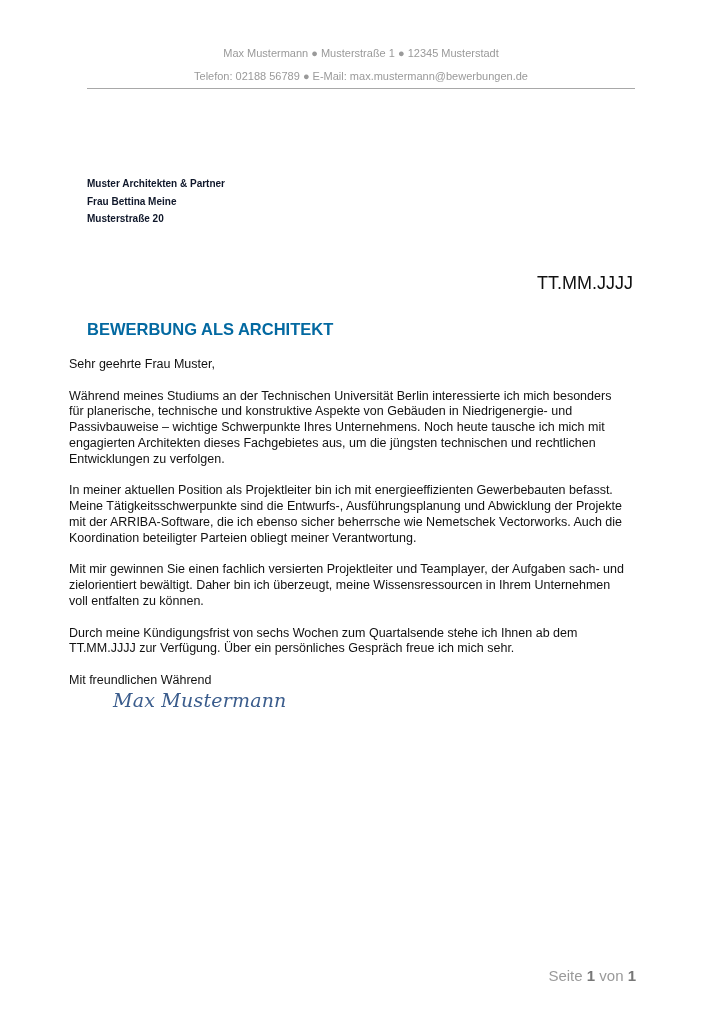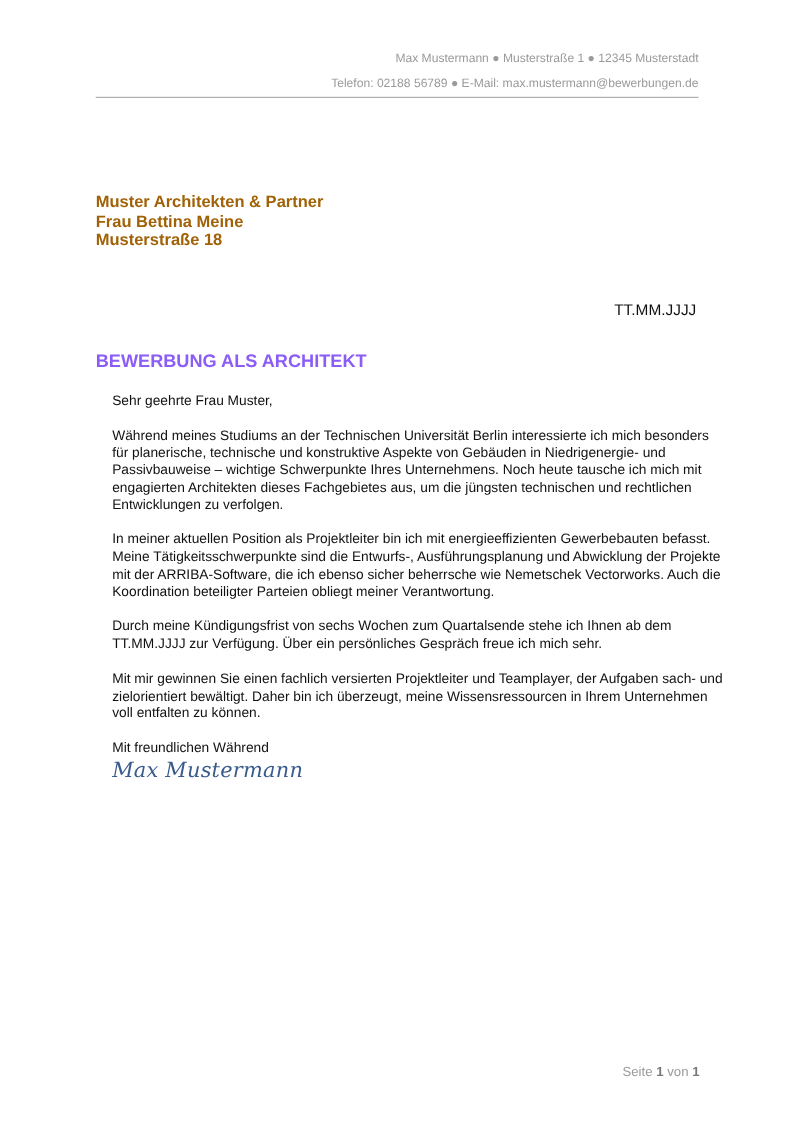--- a/index.html
+++ b/index.html
@@ -1,62 +1,62 @@
 <!DOCTYPE html>
 <html><head>
   <meta charset="utf-8">
   <style>
     html, body { margin: 0; padding: 0; background: #ffffff; }
     body { width: 724px; height: 1024px; position: relative; overflow: hidden;
            font-family: "Liberation Sans", sans-serif; color: #111111; }
     .page { position: absolute; left: 0; top: 0; width: 724px; height: 1024px; background: #ffffff; }
-    .header { position: absolute; left: 87px; top: 42px; width: 548px; text-align: right;
+    .header { position: absolute; left: 87px; top: 42px; width: 548px; text-align: center;
               color: #9a9a9a; font-size: 11px; line-height: 23px; }
     .header-rule { position: absolute; left: 87px; top: 88px; width: 548px; height: 0;
                    border-top: 1.5px solid #a8a8a8; }
-    .recipient { position: absolute; left: 87px; top: 175px; font-weight: bold; font-size: 15px;
-                 line-height: 17.5px; color: #a16207; }
-    .date { position: absolute; right: 91px; top: 273px; font-size: 14px; color: #111; }
-    .subject { position: absolute; left: 87px; top: 320px; font-weight: bold; font-size: 16.5px; color: #8b5cf6; }
-    .body { position: absolute; left: 102px; top: 357px; width: 560px; font-size: 12.5px; line-height: 15.8px; color: #111; }
+    .recipient { position: absolute; left: 87px; top: 175px; font-weight: bold; font-size: 10px;
+                 line-height: 17.5px; color: #0f172a; }
+    .date { position: absolute; right: 91px; top: 273px; font-size: 18px; color: #111; }
+    .subject { position: absolute; left: 87px; top: 320px; font-weight: bold; font-size: 16.5px; color: #0369a1; }
+    .body { position: absolute; left: 69px; top: 357px; width: 560px; font-size: 12.5px; line-height: 15.8px; color: #111; }
     .body p { margin: 0 0 15.8px 0; }
     .salutation { margin-bottom: 15.8px; }
     .closing { margin-top: 0; }
     .signature { font-family: "DejaVu Serif", "Liberation Serif", serif; font-style: italic;
-                 color: #3a5c8c; font-size: 19px; margin-top: 4px; letter-spacing: 0.2px; }
-    .footer { position: absolute; right: 88px; top: 967px; font-size: 12px; color: #9a9a9a; }
+                 color: #3a5c8c; font-size: 19px; margin-top: 4px; letter-spacing: 0.2px; margin-left: 44px; }
+    .footer { position: absolute; right: 88px; top: 967px; font-size: 15px; color: #9a9a9a; }
     .footer b { color: #777777; font-weight: bold; }
   </style>
 </head>
 <body>
 
 <div class="page">
 
   <div class="header">
     <div>Max Mustermann ● Musterstraße 1 ● 12345 Musterstadt</div>
     <div>Telefon: 02188 56789 ● E-Mail: max.mustermann@bewerbungen.de</div>
   </div>
   <div class="header-rule"></div>
 
   <div class="recipient">
     <div>Muster Architekten &amp; Partner</div>
     <div>Frau Bettina Meine</div>
-    <div>Musterstraße 18</div>
+    <div>Musterstraße 20</div>
   </div>
 
   <div class="date">TT.MM.JJJJ</div>
 
   <div class="subject">BEWERBUNG ALS ARCHITEKT</div>
 
   <div class="body">
     <p class="salutation">Sehr geehrte Frau Muster,</p>
     <p>Während meines Studiums an der Technischen Universität Berlin interessierte ich mich besonders für planerische, technische und konstruktive Aspekte von Gebäuden in Niedrigenergie- und Passivbauweise – wichtige Schwerpunkte Ihres Unternehmens. Noch heute tausche ich mich mit engagierten Architekten dieses Fachgebietes aus, um die jüngsten technischen und rechtlichen Entwicklungen zu verfolgen.</p>
     <p>In meiner aktuellen Position als Projektleiter bin ich mit energieeffizienten Gewerbebauten befasst. Meine Tätigkeitsschwerpunkte sind die Entwurfs-, Ausführungsplanung und Abwicklung der Projekte mit der ARRIBA-Software, die ich ebenso sicher beherrsche wie Nemetschek Vectorworks. Auch die Koordination beteiligter Parteien obliegt meiner Verantwortung.</p>
+    <p>Mit mir gewinnen Sie einen fachlich versierten Projektleiter und Teamplayer, der Aufgaben sach- und zielorientiert bewältigt. Daher bin ich überzeugt, meine Wissensressourcen in Ihrem Unternehmen voll entfalten zu können.</p>
     <p>Durch meine Kündigungsfrist von sechs Wochen zum Quartalsende stehe ich Ihnen ab dem TT.MM.JJJJ zur Verfügung. Über ein persönliches Gespräch freue ich mich sehr.</p>
-    <p>Mit mir gewinnen Sie einen fachlich versierten Projektleiter und Teamplayer, der Aufgaben sach- und zielorientiert bewältigt. Daher bin ich überzeugt, meine Wissensressourcen in Ihrem Unternehmen voll entfalten zu können.</p>
     <div class="closing">Mit freundlichen Während</div>
     <div class="signature">Max Mustermann</div>
   </div>
 
   <div class="footer">
     <span>Seite</span>
     <b>1</b>
     <span>von</span>
     <b>1</b>
   </div>

